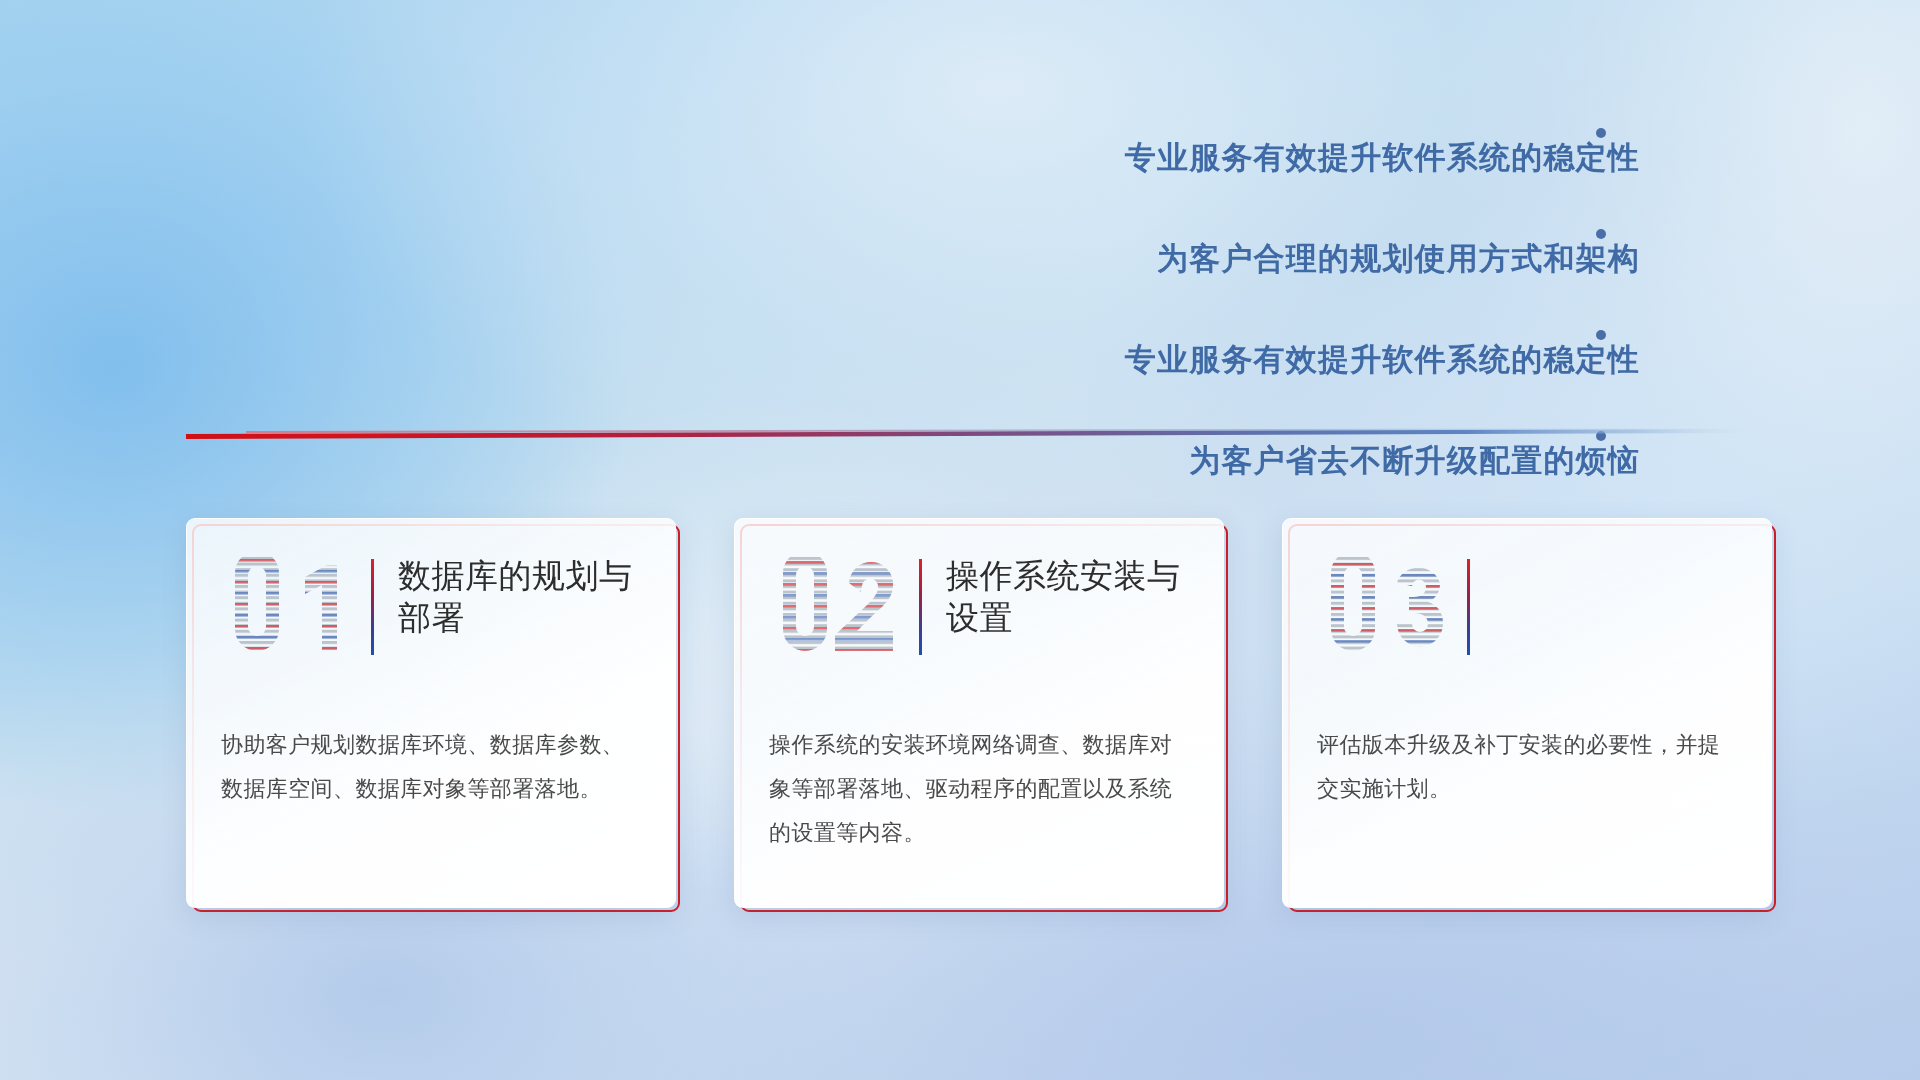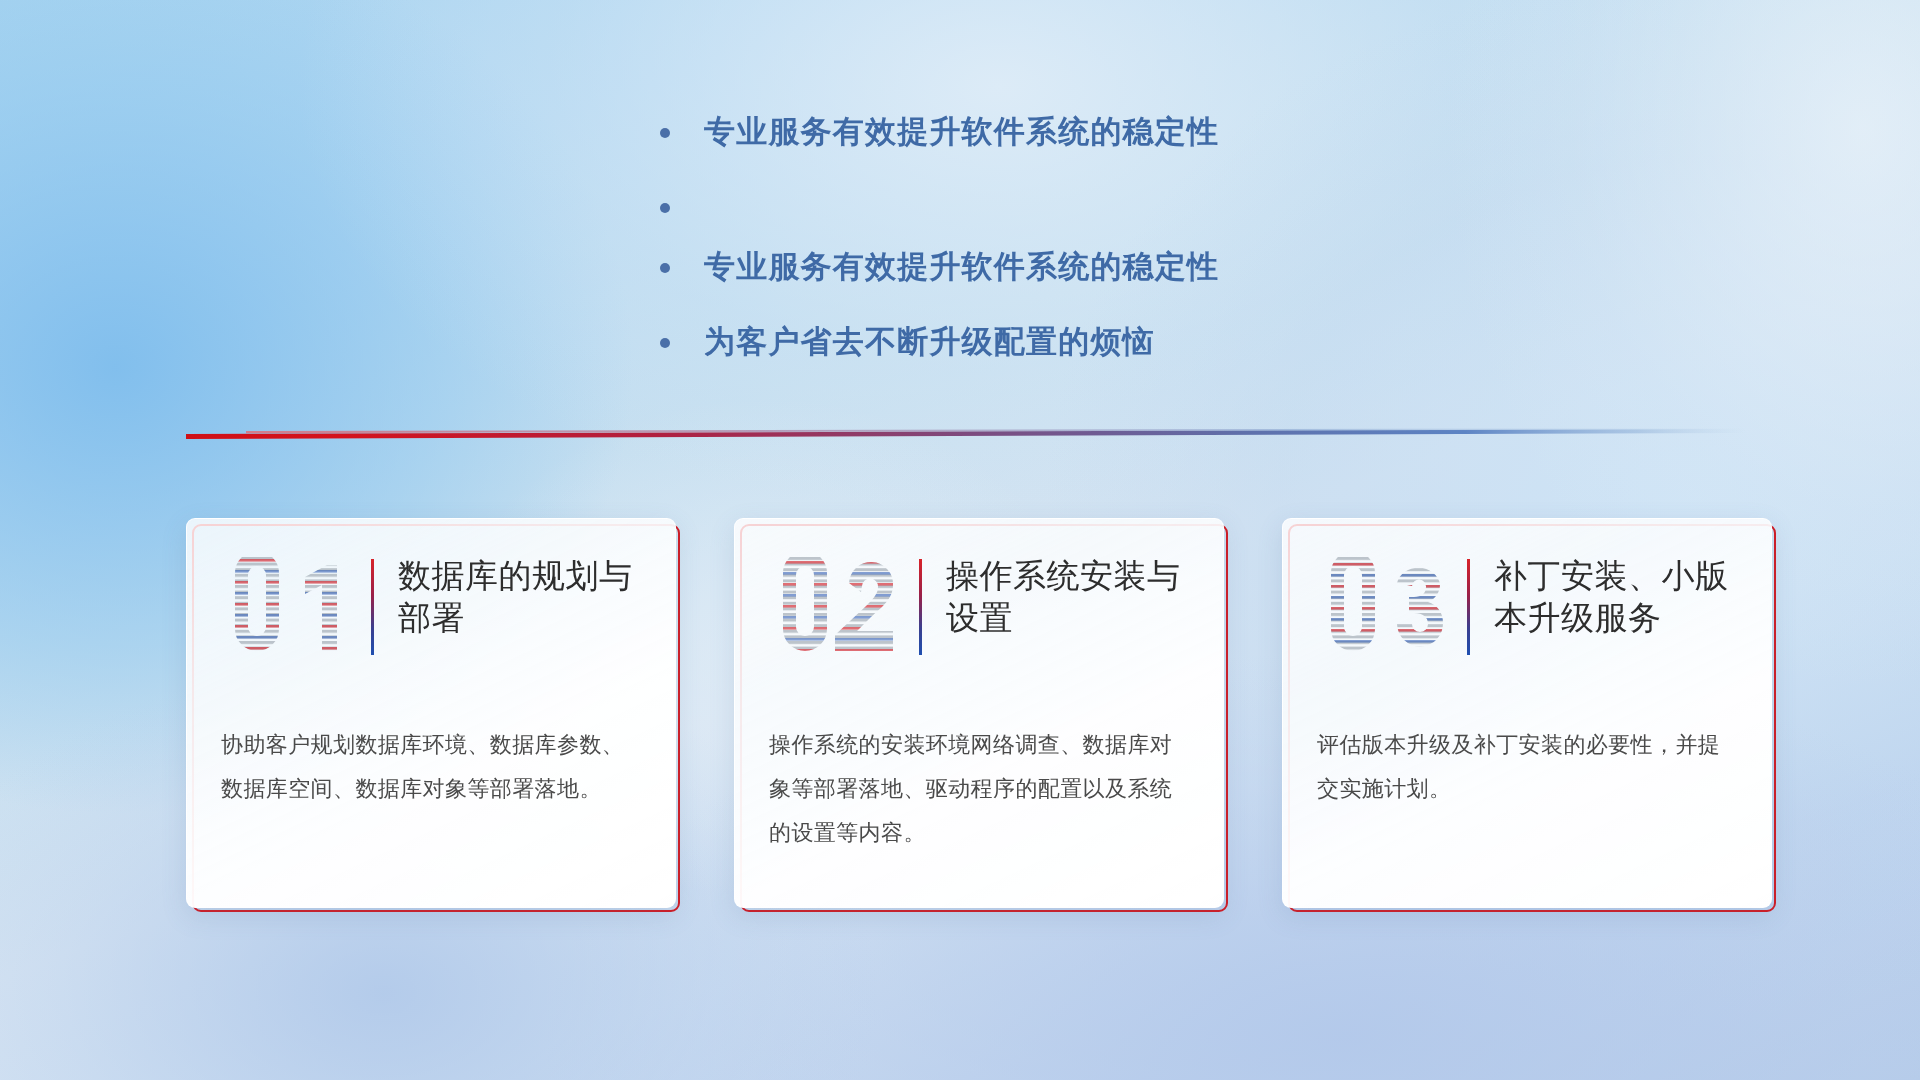--- a/index.html
+++ b/index.html
@@ -47,22 +47,23 @@
   }
 
   
   .bullets {
     position:absolute;
     left:660px; top:112px;
     width:980px;
   }
   .bullet-row {
     display:flex;
-    align-items:flex-start;
+    align-items:flex-end;
     margin-bottom:34px;
+    flex-direction:column;
   }
   .bullet-dot {
     width:10px; height:10px;
     border-radius:50%;
     background:#4a6fa8;
     margin-top:16px;
     margin-right:34px;
     flex:0 0 10px;
   }
   .bullet-text {
@@ -165,20 +166,21 @@
 <div class="bg bg-g6"></div>
 <div class="bg bg-g7"></div>
 
 <div class="bullets">
   <div class="bullet-row">
     <span class="bullet-dot"></span>
     <span class="bullet-text">专业服务有效提升软件系统的稳定性</span>
   </div>
   <div class="bullet-row">
     <span class="bullet-dot"></span>
+    <span class="bullet-text">为客户合理的规划使用方式和架构</span>
   </div>
   <div class="bullet-row">
     <span class="bullet-dot"></span>
     <span class="bullet-text">专业服务有效提升软件系统的稳定性</span>
   </div>
   <div class="bullet-row">
     <span class="bullet-dot"></span>
     <span class="bullet-text">为客户省去不断升级配置的烦恼</span>
   </div>
 </div>
@@ -301,19 +303,18 @@
                          c8,0 12,-4 12,-10 a7,7 0 0 0 -14,-1 z"></path>
               </clipPath>
             </defs>
             <g clip-path="url(#clip03)">
               <rect x="0" y="0" width="146" height="104" fill="url(#stripes3)"></rect>
               <rect x="0" y="0" width="146" height="104" fill="url(#stripesA3)"></rect>
             </g>
           </svg>
         </div>
         <div class="head-divider"></div>
-        <div class="card-title">补丁安装、小版本升级服务</div>
       </div>
       <div class="card-desc">评估版本升级及补丁安装的必要性，并提交实施计划。</div>
     </div>
   </div>
 
 </div>
 
 </body></html>

